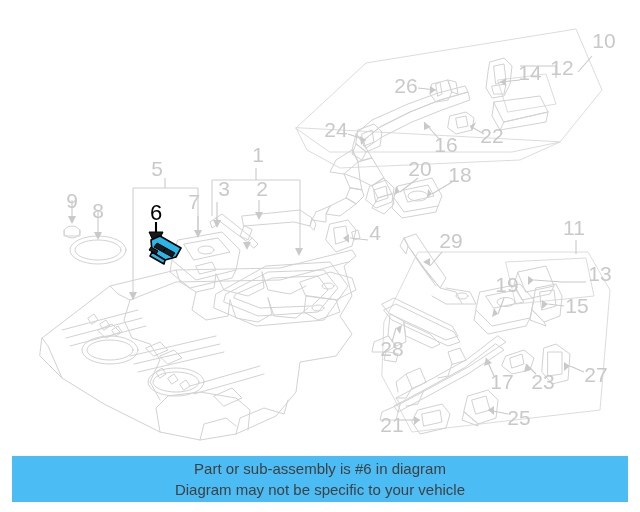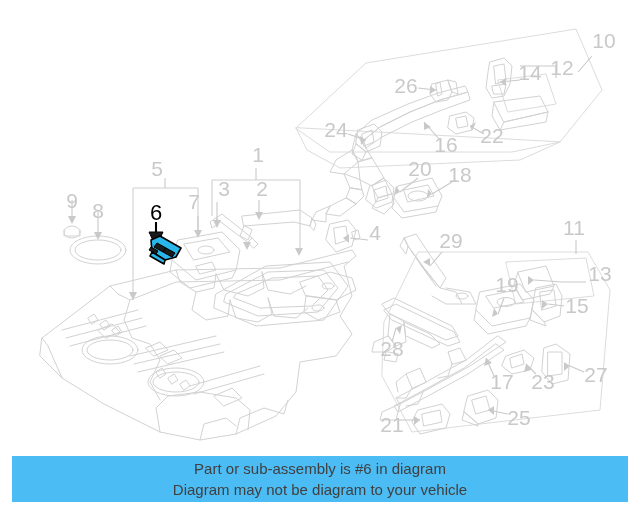--- a/index.html
+++ b/index.html
@@ -444,16 +444,16 @@
       <text class="callout-label" x="406" y="93" text-anchor="middle">26</text>
       <text class="callout-label" x="596" y="382" text-anchor="middle">27</text>
       <text class="callout-label" x="392" y="356" text-anchor="middle">28</text>
       <text class="callout-label" x="451" y="248" text-anchor="middle">29</text>
     </g>
 
   </svg>
 
   <div id="notice-banner">
     <div class="notice-line">Part or sub-assembly is #6 in diagram</div>
-    <div class="notice-line">Diagram may not be diagram to your vehicle</div>
+    <div class="notice-line">Diagram may not be specific to your vehicle</div>
   </div>
 
 </div>
 
 </body></html>

